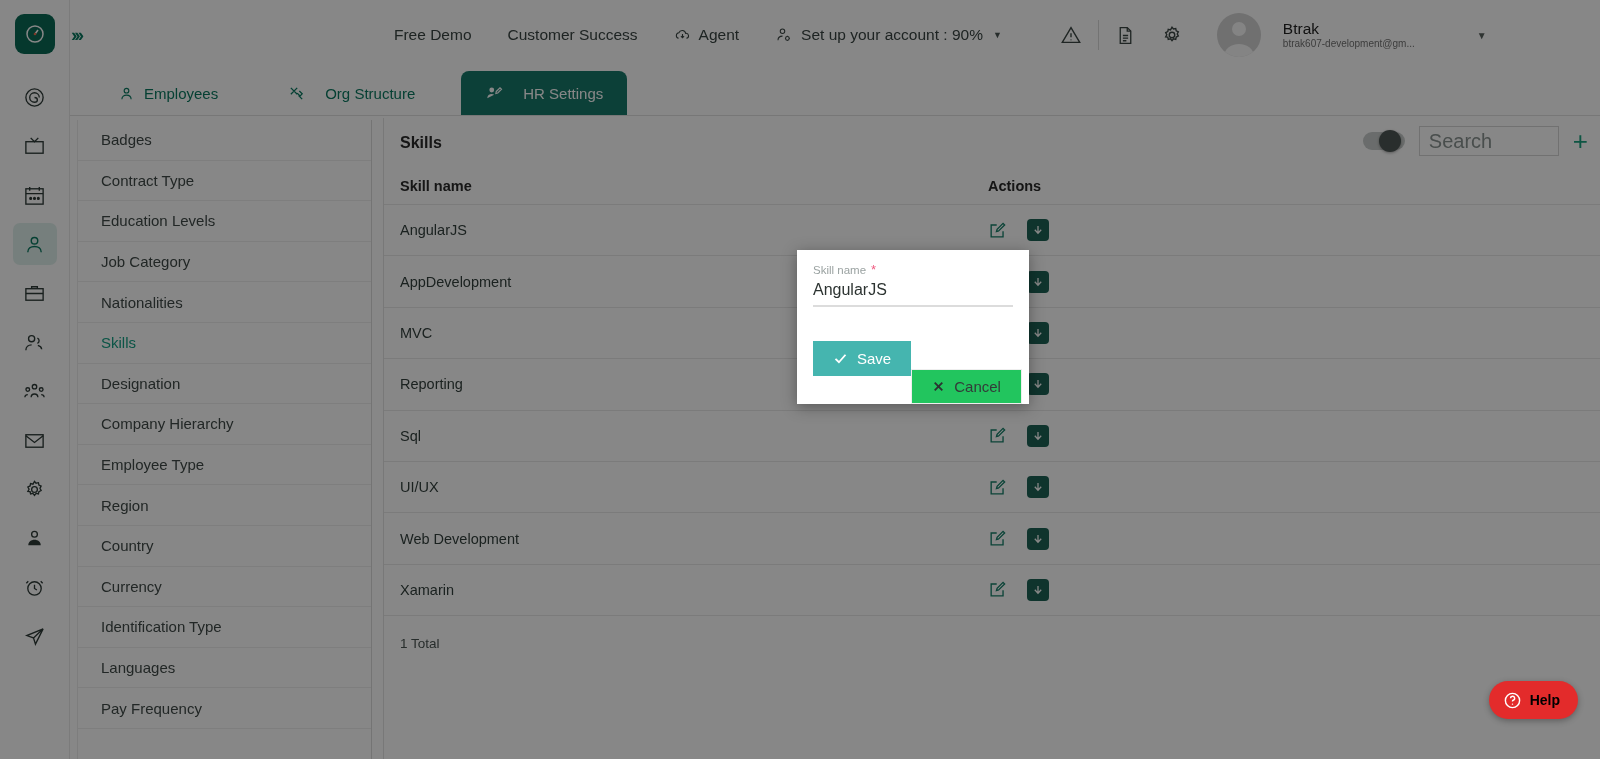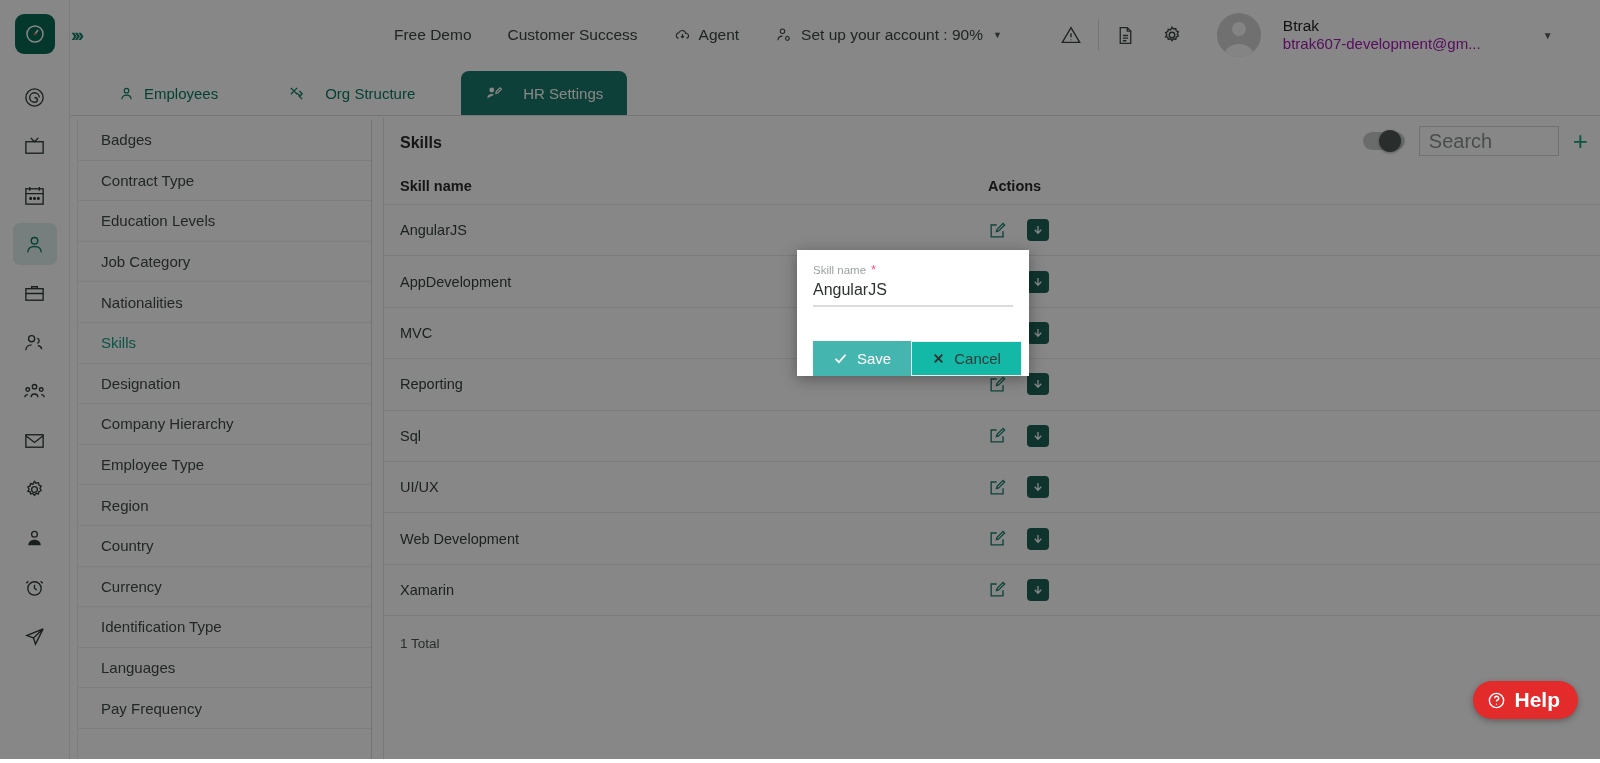--- a/index.html
+++ b/index.html
@@ -93,21 +93,21 @@
     margin-left: 22px; padding-right: 8px;
   }
   #avatar {
     width: 44px; height: 44px; border-radius: 50%;
     background: #d3d3d3;
     display: flex; align-items: flex-end; justify-content: center;
     overflow: hidden;
   }
   #profile-text { line-height: 1.25; }
   #profile-name { font-size: 15.5px; color: #222; }
-  #profile-mail { font-size: 15px; color: #a21caf; }
+  #profile-mail { font-size: 10px; color: #737373; }
   #profile-caret {
     margin-left: 40px; font-size: 10px; color: #59625f;
   }
 
   
   #tabs {
     position: absolute; left: 70px; top: 70px;
     width: 1530px; height: 46px;
     background: #ffffff;
     border-bottom: 1px solid #e0e0e0;
@@ -269,35 +269,36 @@
   #btn-save {
     height: 35px; padding: 0 20px;
     background: #45b5af; color: #ffffff;
     display: flex; align-items: center; justify-content: center; gap: 9px;
     font-size: 15px;
     border: none;
     font-family: "Liberation Sans", sans-serif;
   }
   #btn-cancel {
     height: 35px; padding: 4px 20px;
-    background: #14b8a6; color: #333b39;
+    background: #22c55e; color: #333b39;
     display: flex; align-items: center; justify-content: center; gap: 9px;
     font-size: 15px;
     border: 1px solid #eeeeee;
     font-family: "Liberation Sans", sans-serif;
+    margin-top: 28px;
   }
 
   
   #help-btn {
     position: absolute; right: 22px; bottom: 44px;
     height: 38px; padding: 0 18px 0 14px;
-    background: #e32b2b; color: #ffffff;
+    background: #e32b2b; color: #000000;
     border-radius: 19px;
     display: flex; align-items: center; gap: 8px;
-    font-size: 21px; font-weight: bold;
+    font-size: 14px; font-weight: bold;
     z-index: 120;
     box-shadow: 0 2px 6px rgba(0,0,0,.3);
   }
 
   
   #bottom-strip {
     position: absolute; left: 0; bottom: 0;
     width: 1600px; height: 4px; background: #fff; z-index: 60;
   }
 </style>

